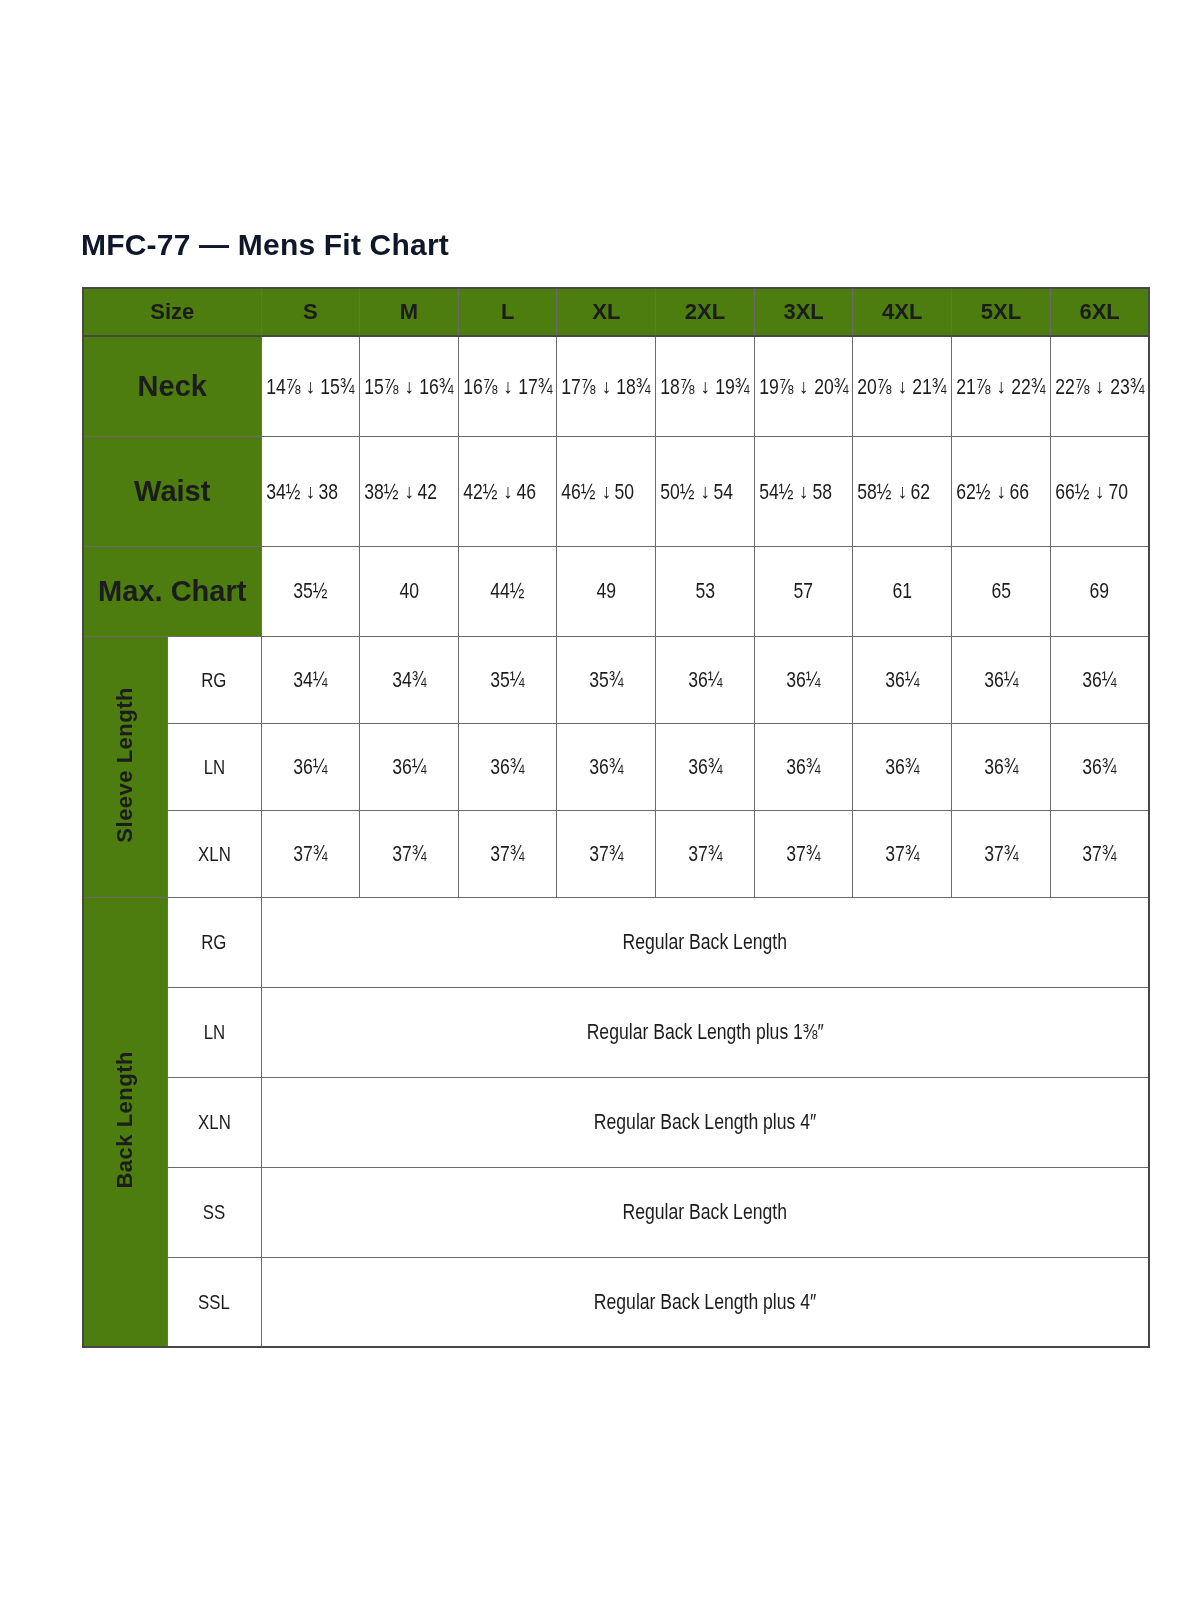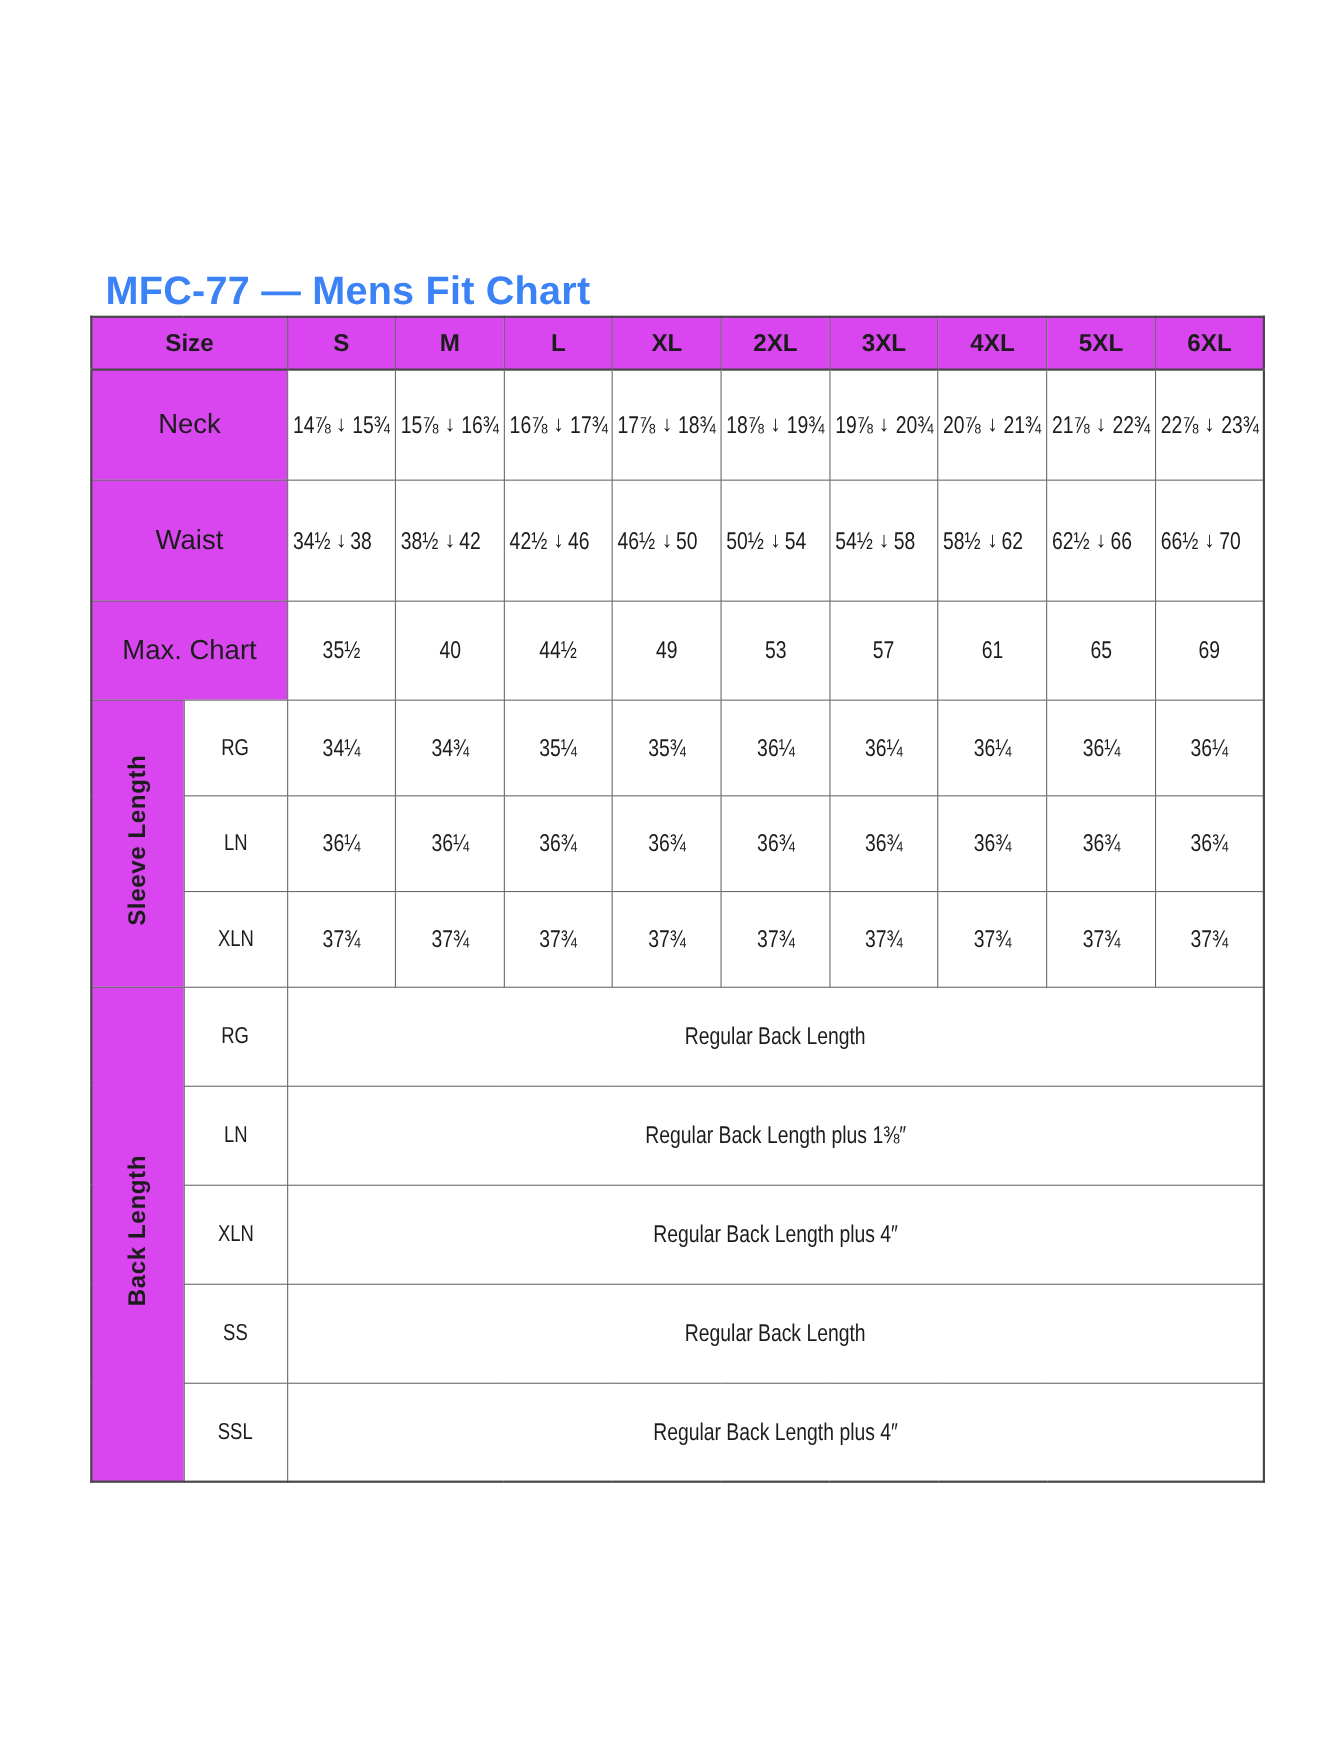--- a/index.html
+++ b/index.html
@@ -6,50 +6,50 @@
   html, body { margin: 0; padding: 0; }
   body {
     width: 1200px; height: 1600px;
     background: #ffffff;
     font-family: "Liberation Sans", "DejaVu Sans", sans-serif;
     color: #1c1c1c;
   }
   .page { position: relative; width: 1200px; height: 1600px; overflow: hidden; background: #fff; }
 
   .title {
-    position: absolute; left: 81px; top: 228px; margin: 15px;
-    font-size: 36px; font-weight: 700; color: #3b82f6; letter-spacing: 0.2px;
+    position: absolute; left: 81px; top: 228px; margin: 0;
+    font-size: 30px; font-weight: 700; color: #0f172a; letter-spacing: 0.2px;
   }
 
   table.fit-table {
     position: absolute; left: 82px; top: 287px;
     border-collapse: collapse; table-layout: fixed;
     border: 2px solid #474747;
   }
   col.c-vert { width: 84px; }
   col.c-sub  { width: 94px; }
   col.c-size { width: 95px; }
 
   th, td {
     border: 1px solid #6a6a6a;
     padding: 0; margin: 0;
     text-align: center; vertical-align: middle;
     font-weight: 400; color: #1c1c1c;
   }
-  .gray { background: #d946ef; }
+  .gray { background: #4d7c0f; }
 
   tr.r-header { height: 48px; }
   tr.r-neck   { height: 100px; }
   tr.r-chest  { height: 110px; }
   tr.r-waist  { height: 90px; }
   tr.r-sleeve { height: 87px; }
   tr.r-back   { height: 90px; }
 
   tr.r-header th { border-bottom: 2px solid #474747; font-size: 22px; font-weight: 700; }
-  th.row-label { font-size: 25px; font-weight: 400; margin-top: 36px; }
+  th.row-label { font-size: 29px; font-weight: 700; margin-top: 36px; }
 
   
   .cn {
     display: inline-block;
     transform: scaleX(0.8);
     transform-origin: 50% 50%;
     font-size: 22px;
     font-weight: 500;
     white-space: nowrap;
     letter-spacing: 0;

